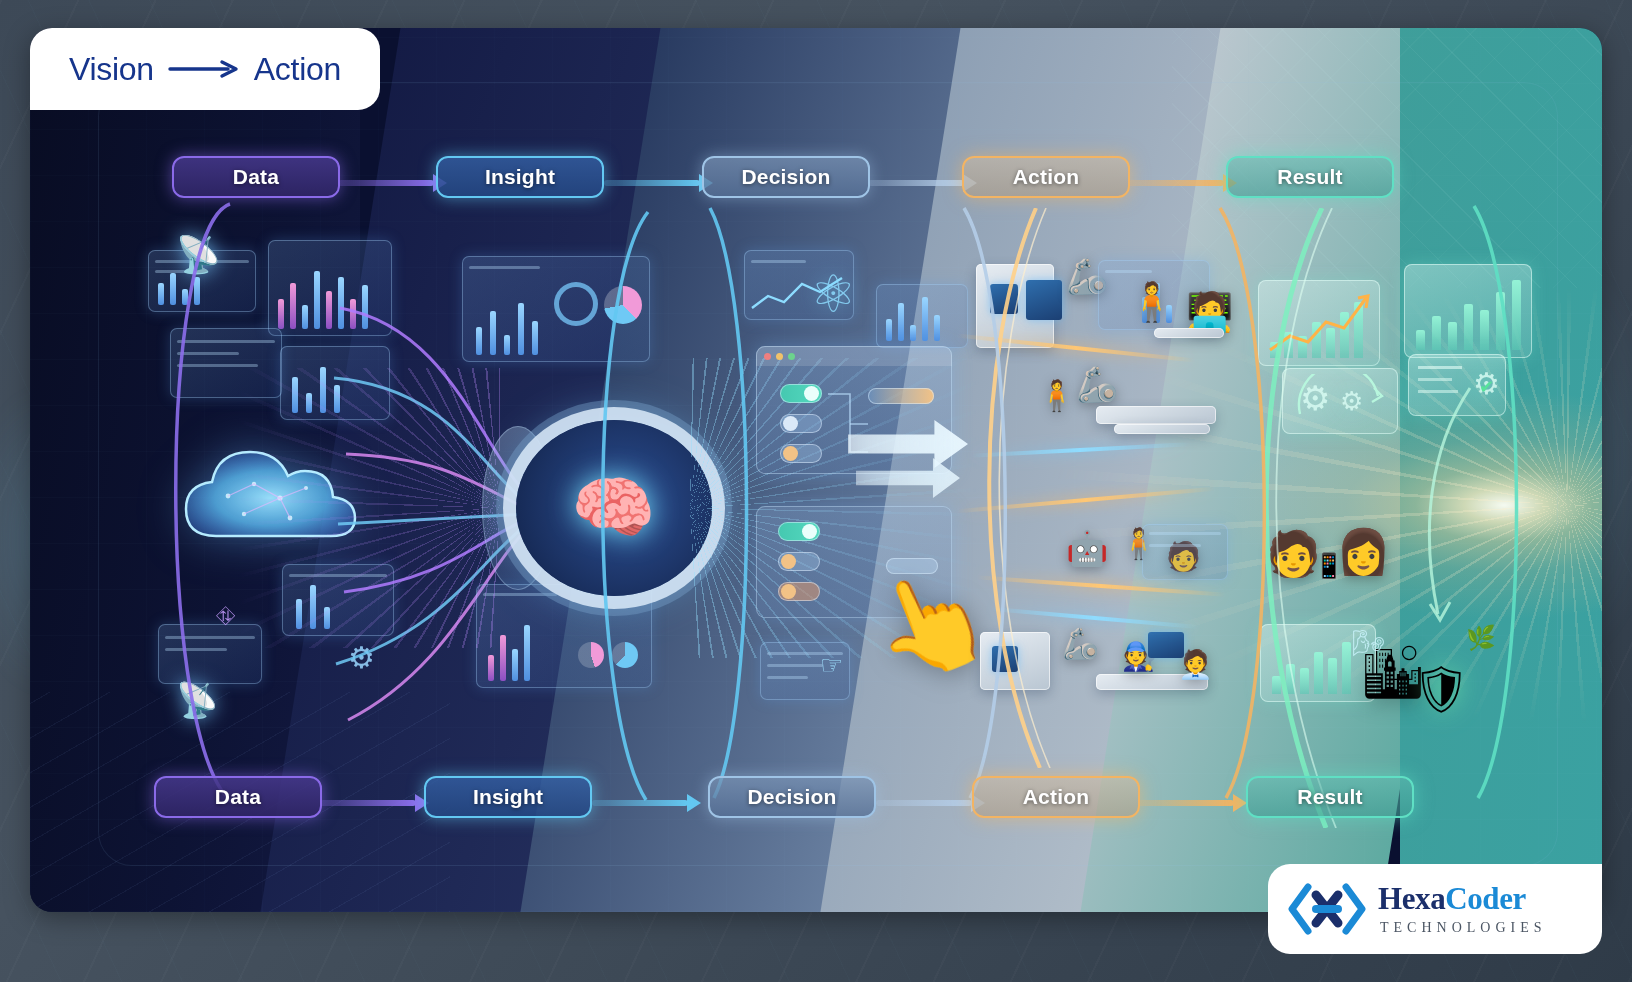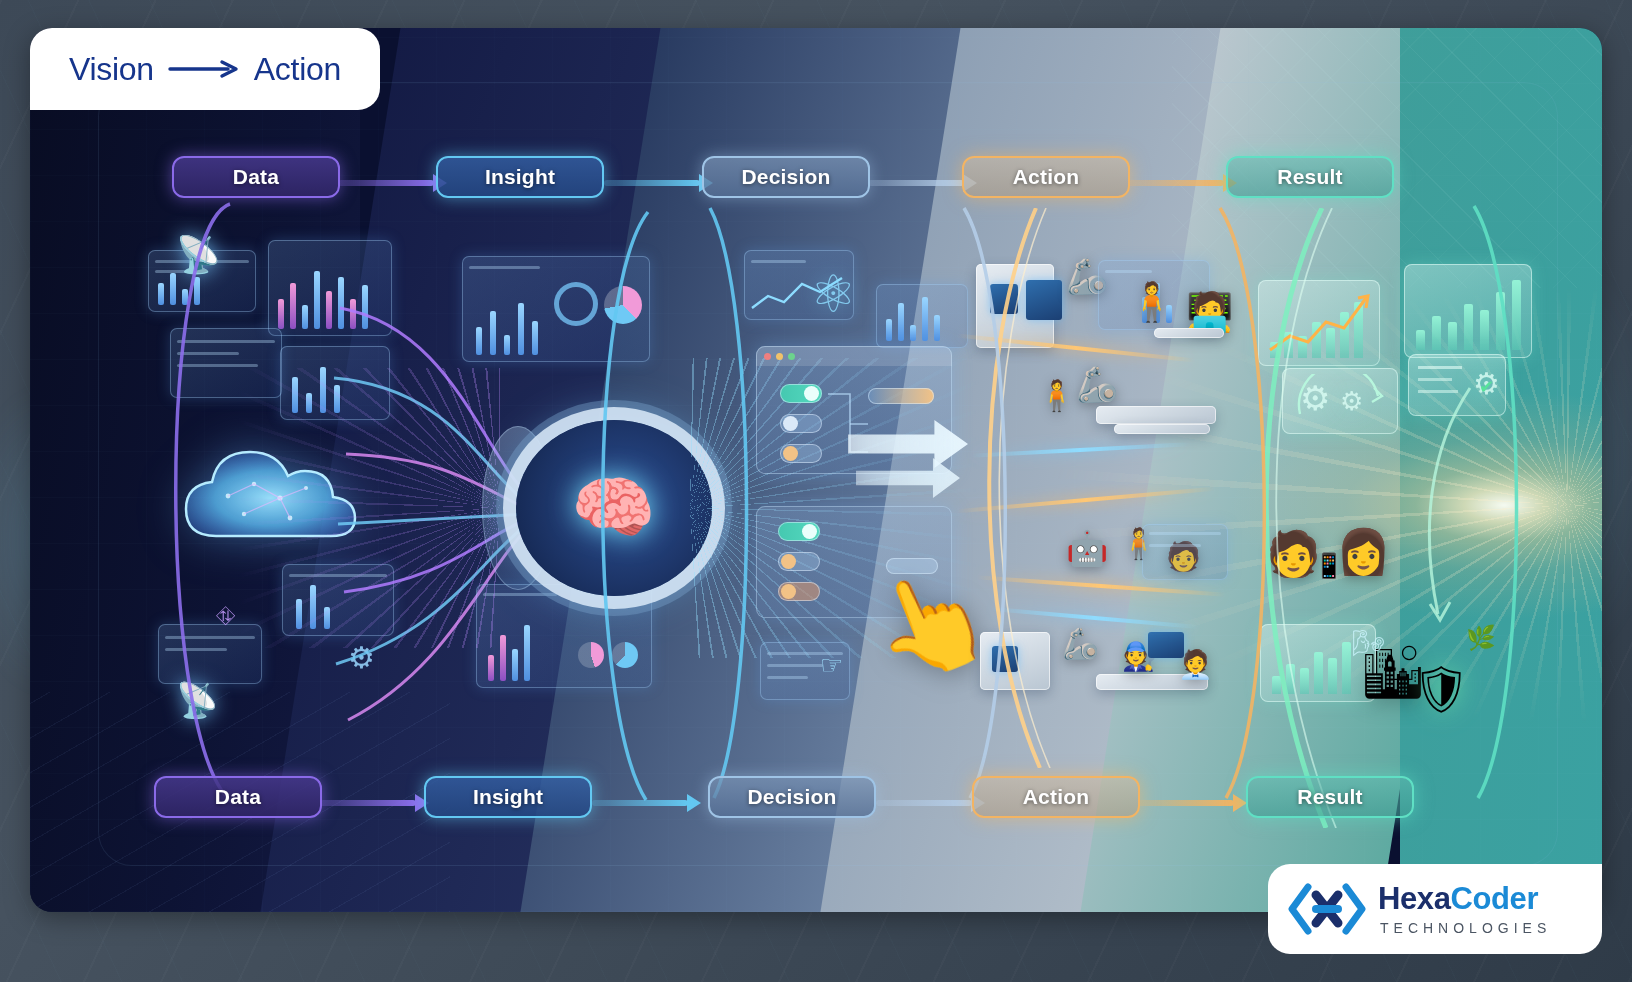--- a/index.html
+++ b/index.html
@@ -314,21 +314,21 @@
   .logo {
     position: absolute; right: 30px; bottom: 28px;
     width: 334px; height: 90px;
     background: #ffffff;
     border-radius: 22px 0 22px 22px;
     display: flex; align-items: center; gap: 12px;
     padding: 0 22px 0 20px;
     z-index: 40;
   }
   .logo-mark { width: 78px; height: 52px; flex: 0 0 auto; }
-  .logo-text { display:flex; flex-direction: column; line-height: 1; }
+  .logo-text { display:flex; flex-direction: column; line-height: 1; font-family: Liberation Serif, serif; }
   .logo-name { font-size: 31px; font-weight: bold; letter-spacing: -.4px; }
   .logo-name .hexa { color: #1b2f6b; }
   .logo-name .coder { color: #1b8ad6; }
   .logo-sub {
     font-size: 14px; color: #4b5563; letter-spacing: 5.0px;
     margin-top: 7px; padding-left: 2px;
   }
 </style>
 </head>
 <body>

